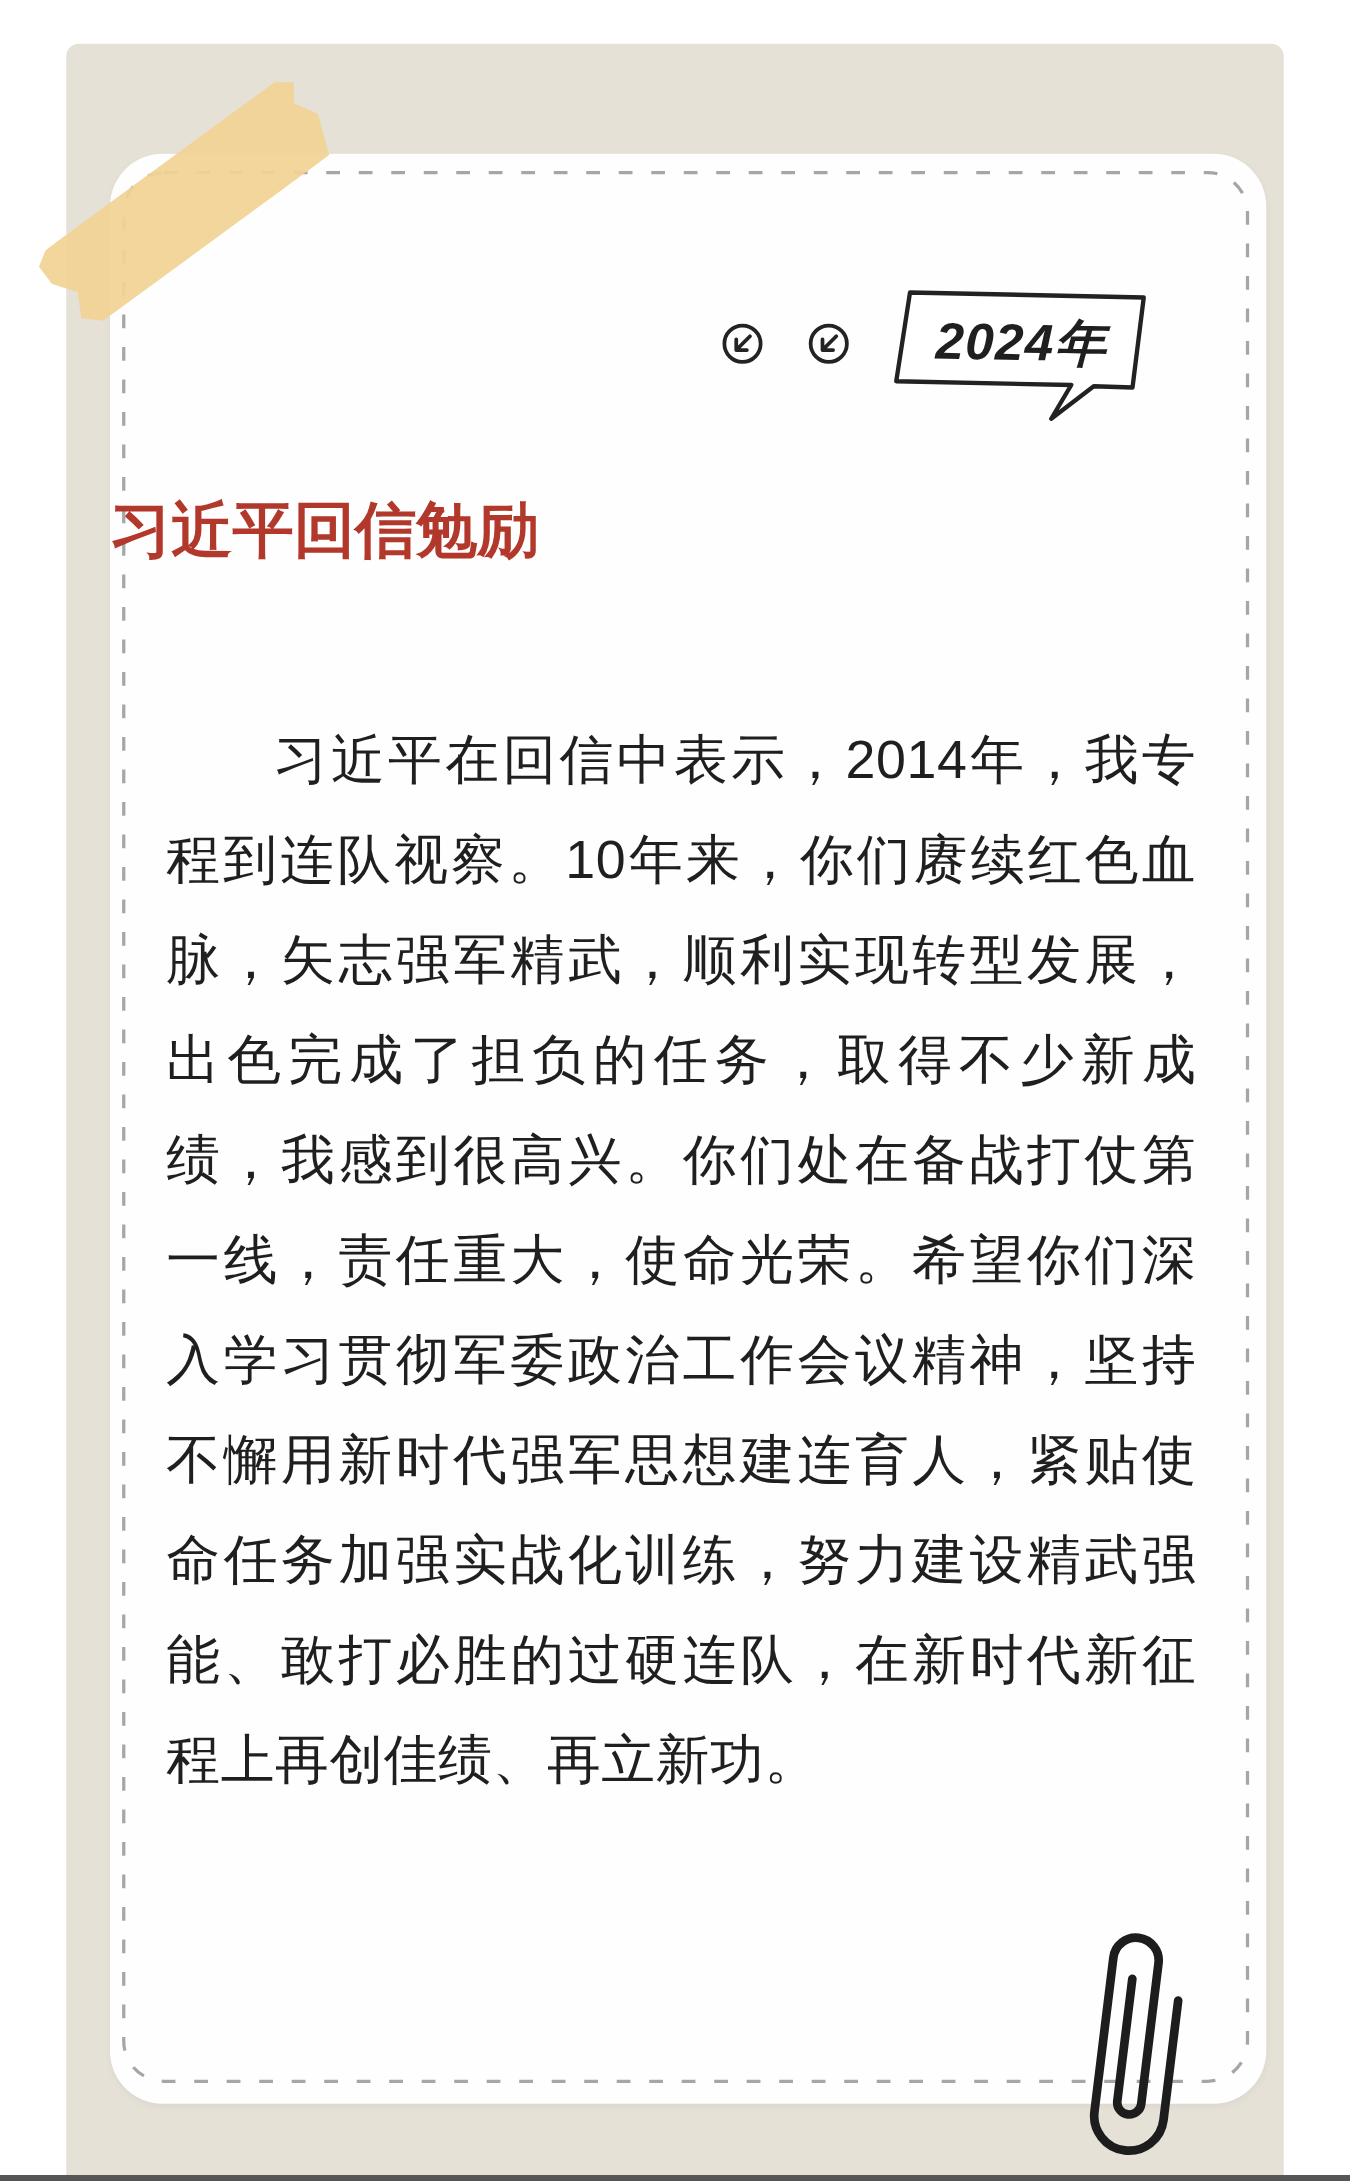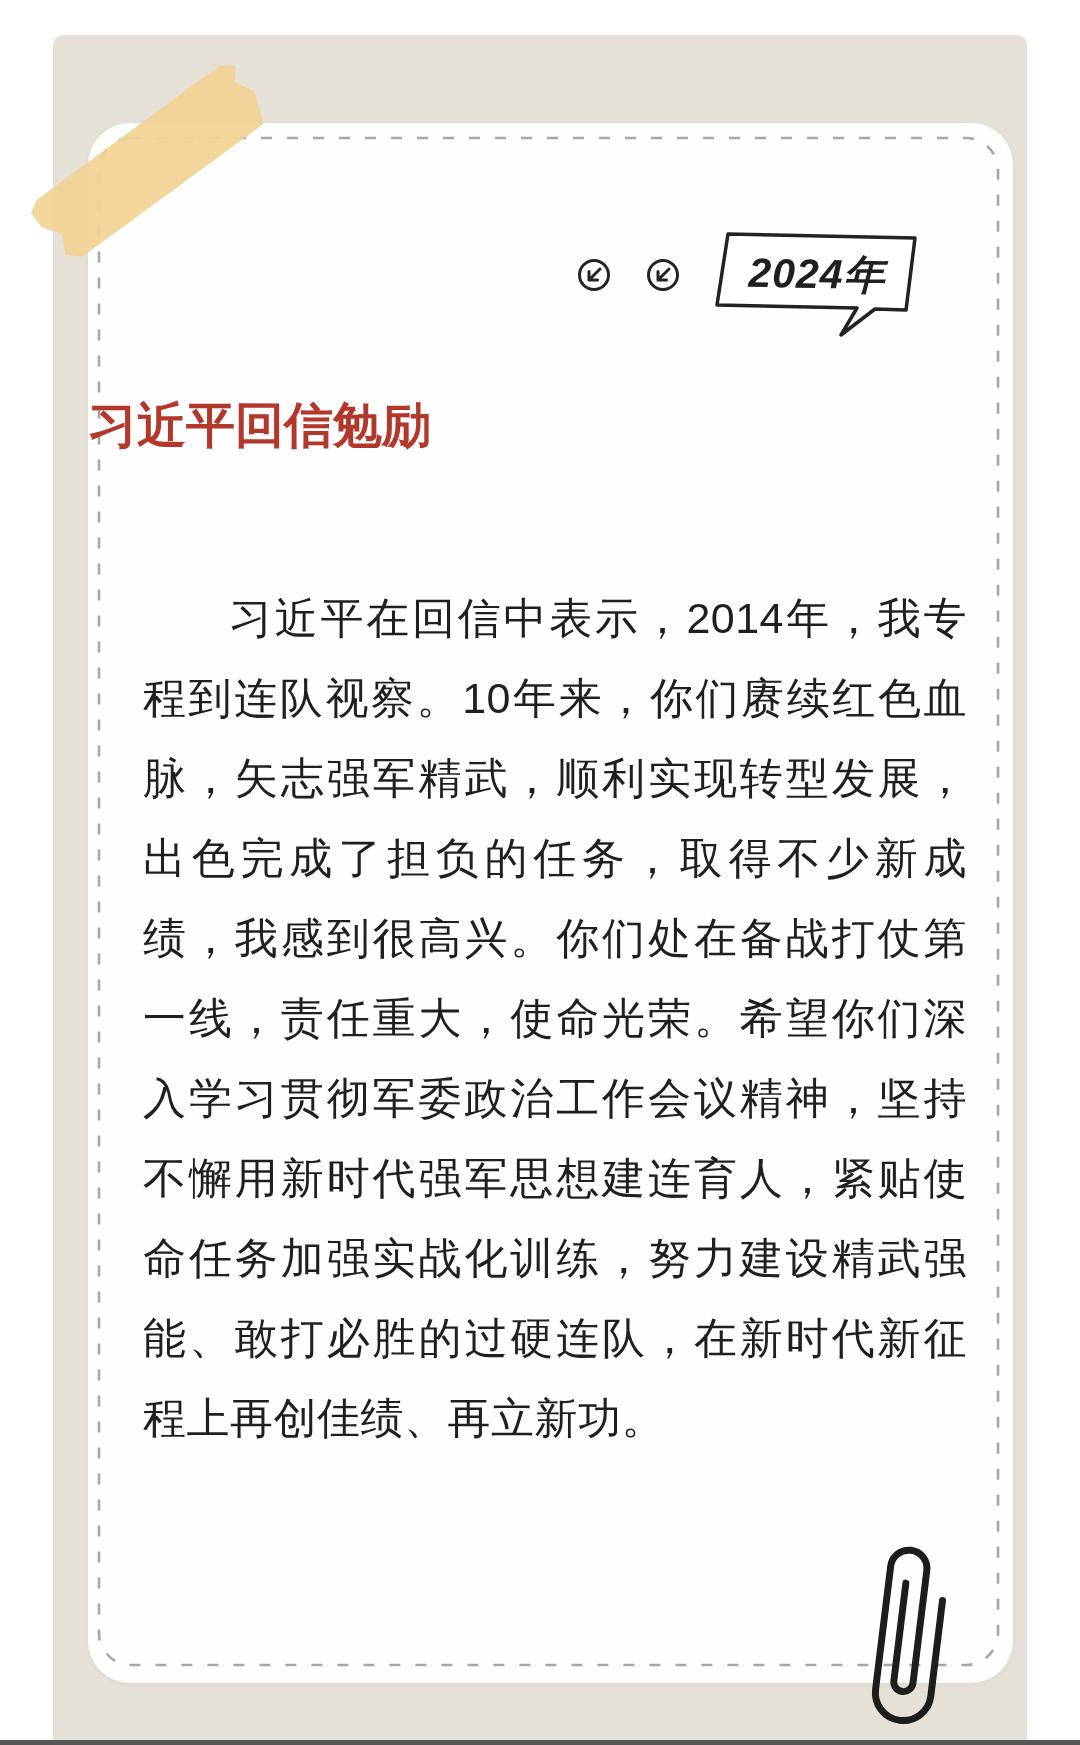--- a/index.html
+++ b/index.html
@@ -92,21 +92,21 @@
     font-size: 49px;
     line-height: 58px;
     color: #b2382c;
     margin: 0;
   }
   .body-text {
     position: absolute;
     left: 133px;
     top: 568px;
     width: 824px;
-    margin: 10px;
+    margin: 0;
     font-size: 43px;
     line-height: 80px;
     font-weight: 500;
     color: #1f1f1f;
     text-align: justify;
     text-justify: inter-character;
     text-indent: 2em;
     letter-spacing: 0.5px;
   }
   .tape {

